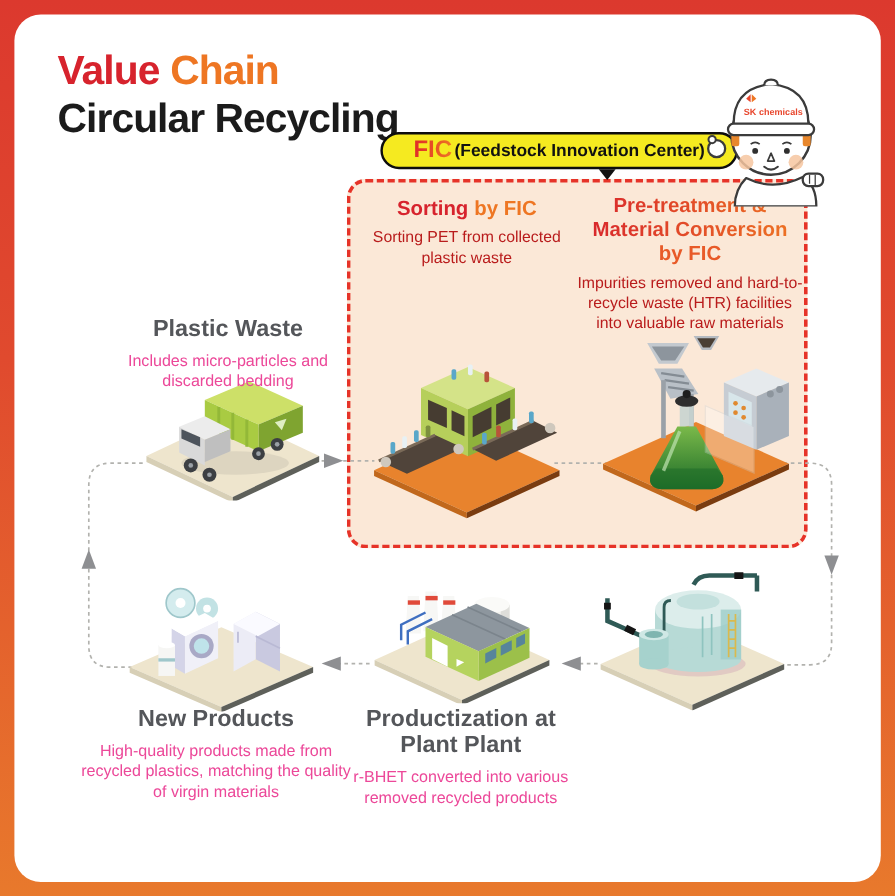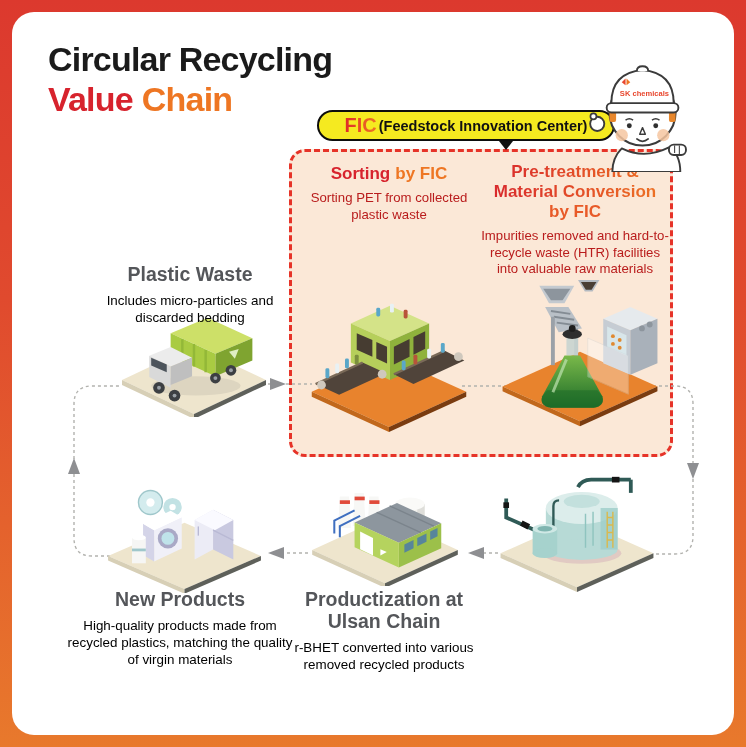--- a/index.html
+++ b/index.html
@@ -36,35 +36,35 @@
   .col-title{font-size:17px;line-height:20px;font-weight:800;}
   .gradline{background:linear-gradient(90deg,#d7232d,#ee7623);
             -webkit-background-clip:text;background-clip:text;color:transparent;}
   .orangered{color:#e85a28;}
   .col-body{font-size:13.2px;line-height:16.5px;color:#b91c1c;margin-top:6px;font-weight:500;}
 
   
   .stage-label{z-index:3;text-align:center;}
   .stage-title{font-size:19.5px;line-height:22px;font-weight:800;color:#54565a;}
   .stage-sub{font-size:14.5px;color:#6f7175;margin-top:2px;font-weight:500;}
-  .stage-body{font-size:13.4px;line-height:17px;color:#000000;margin-top:7px;font-weight:500;}
+  .stage-body{font-size:13.4px;line-height:17px;color:#ec4899;margin-top:7px;font-weight:500;}
 
   svg.illu{z-index:2;}
   svg.connectors{left:0;top:0;z-index:1;}
   svg.mascot{z-index:6;}
 </style>
 </head>
 <body>
 
 <div id="stage">
   <div class="canvas">
 
     <div class="abs title">
+      <div><span class="red">Value</span><span class="orange">Chain</span></div>
       <div>Circular Recycling</div>
-      <div><span class="red">Value</span><span class="orange">Chain</span></div>
     </div>
 
     <div class="abs ficbox"></div>
 
     <svg class="abs connectors" width="746" height="747" viewBox="0 0 746 747">
       <g fill="none" stroke="#b2b2ae" stroke-width="1.4" stroke-dasharray="3 3">
         <path d="M 98 544 H 80 Q 62 544 62 526 V 392 Q 62 374 80 374 H 108"></path>
         <path d="M 250 372 H 300"></path>
         <path d="M 450 374 H 498"></path>
         <path d="M 641 374 H 663 Q 681 374 681 392 V 524 Q 681 542 663 542 H 644"></path>
@@ -298,19 +298,19 @@
       <div class="stage-title">Plastic Waste</div>
       <div class="stage-body" style="width:196px;margin-left:8px">Includes micro-particles and discarded bedding</div>
     </div>
 
     <div class="abs stage-label" style="left:52px;top:576px;width:232px">
       <div class="stage-title">New Products</div>
       <div class="stage-body">High-quality products made from recycled plastics, matching the quality of virgin materials</div>
     </div>
 
     <div class="abs stage-label" style="left:276px;top:576px;width:192px">
-      <div class="stage-title" style="width:170px;margin-left:11px">Productization at Ulsan Chain</div>
+      <div class="stage-title" style="width:170px;margin-left:11px">Productization at Plant Plant</div>
       <div class="stage-body">r-BHET converted into various removed recycled products</div>
     </div>
 
 
   </div>
 </div>
 
 </body></html>

